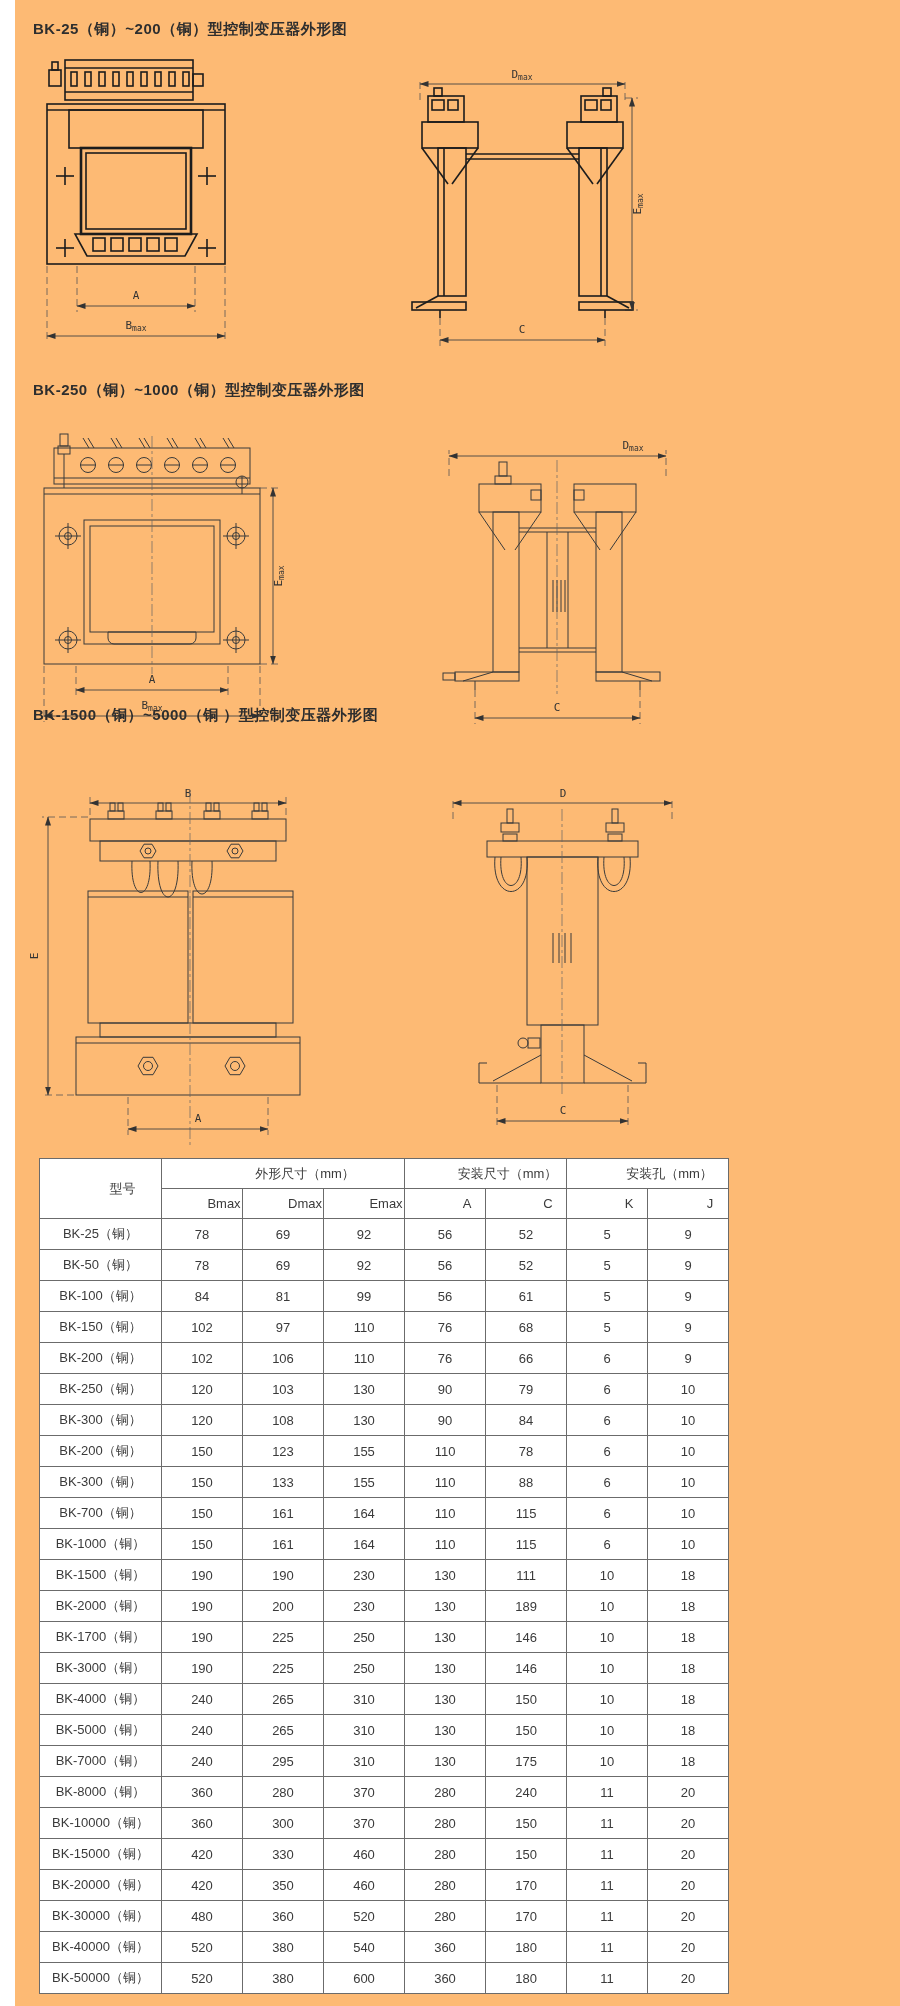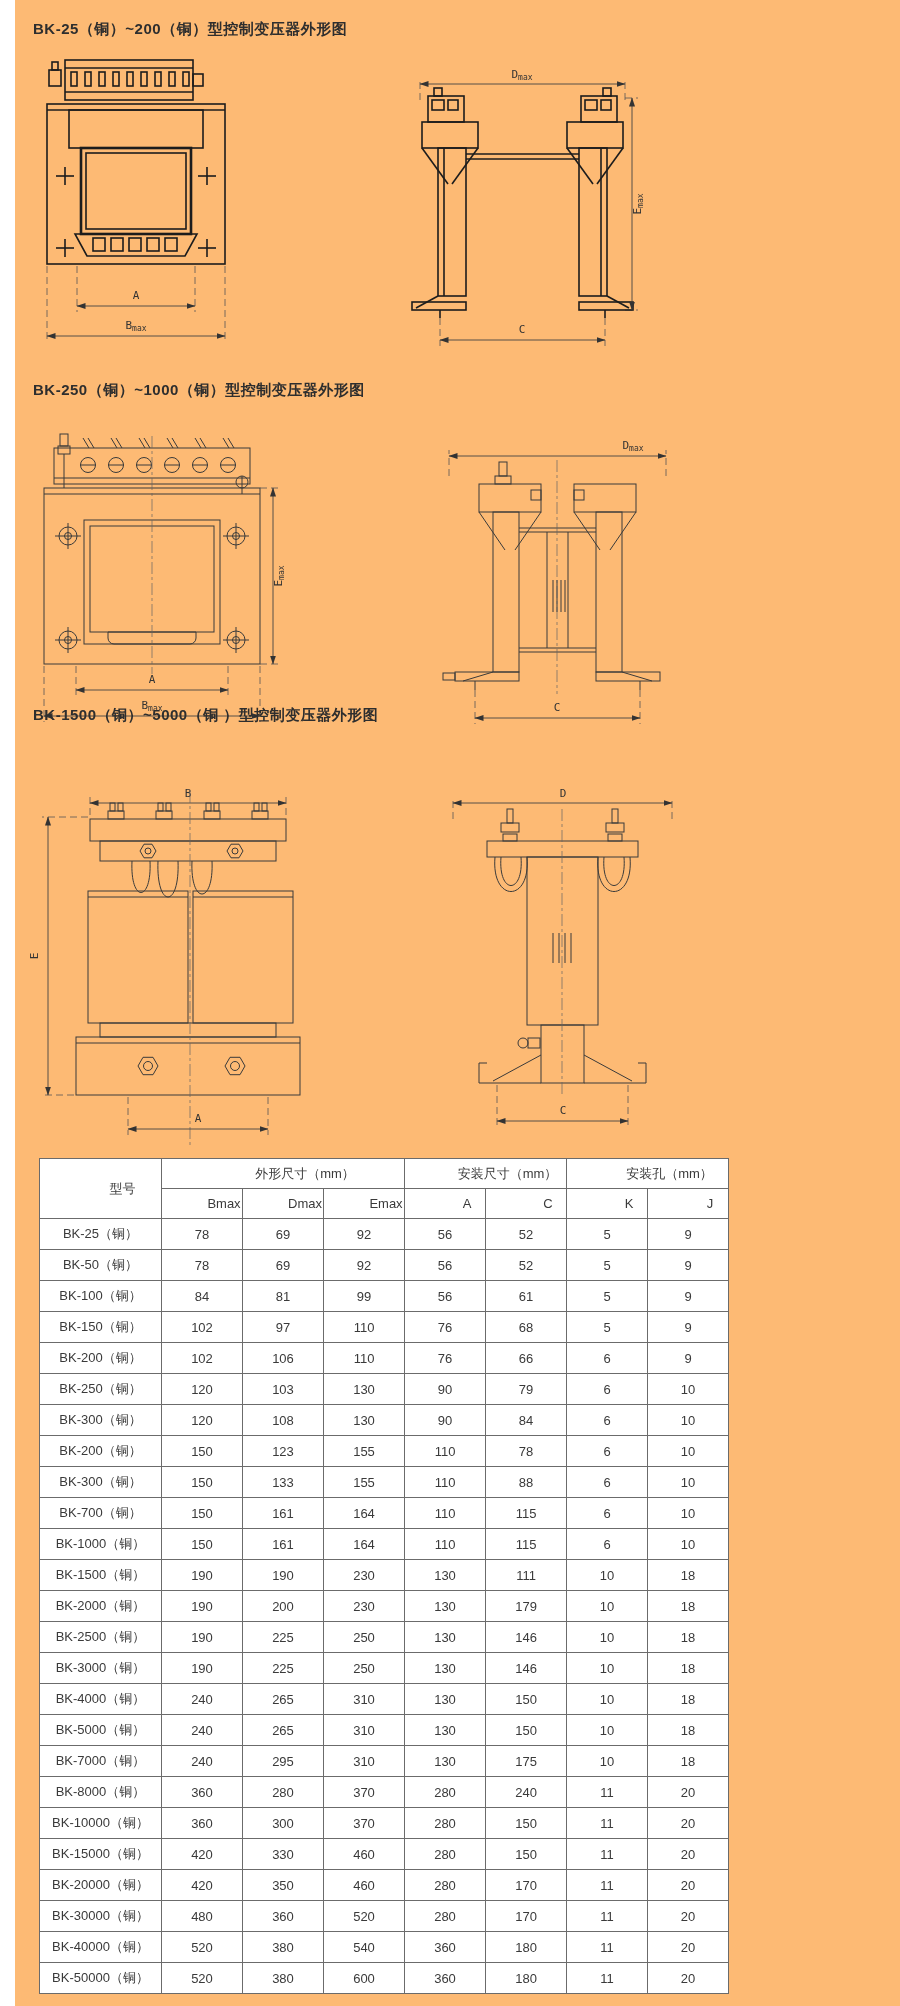--- a/index.html
+++ b/index.html
@@ -540,26 +540,26 @@
           <td>111</td>
           <td>10</td>
           <td>18</td>
         </tr>
         <tr>
           <td>BK-2000（铜）</td>
           <td>190</td>
           <td>200</td>
           <td>230</td>
           <td>130</td>
-          <td>179</td>
+          <td>189</td>
           <td>10</td>
           <td>18</td>
         </tr>
         <tr>
-          <td>BK-2500（铜）</td>
+          <td>BK-1700（铜）</td>
           <td>190</td>
           <td>225</td>
           <td>250</td>
           <td>130</td>
           <td>146</td>
           <td>10</td>
           <td>18</td>
         </tr>
         <tr>
           <td>BK-3000（铜）</td>

